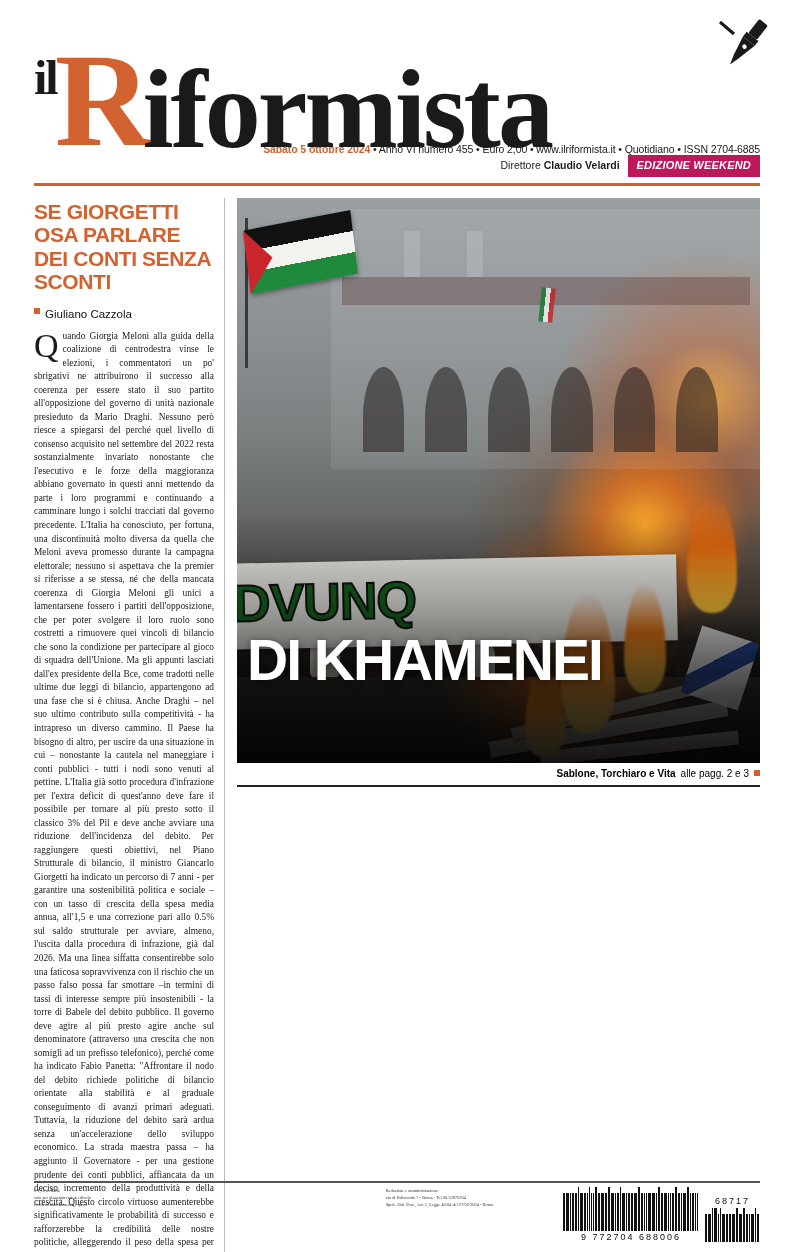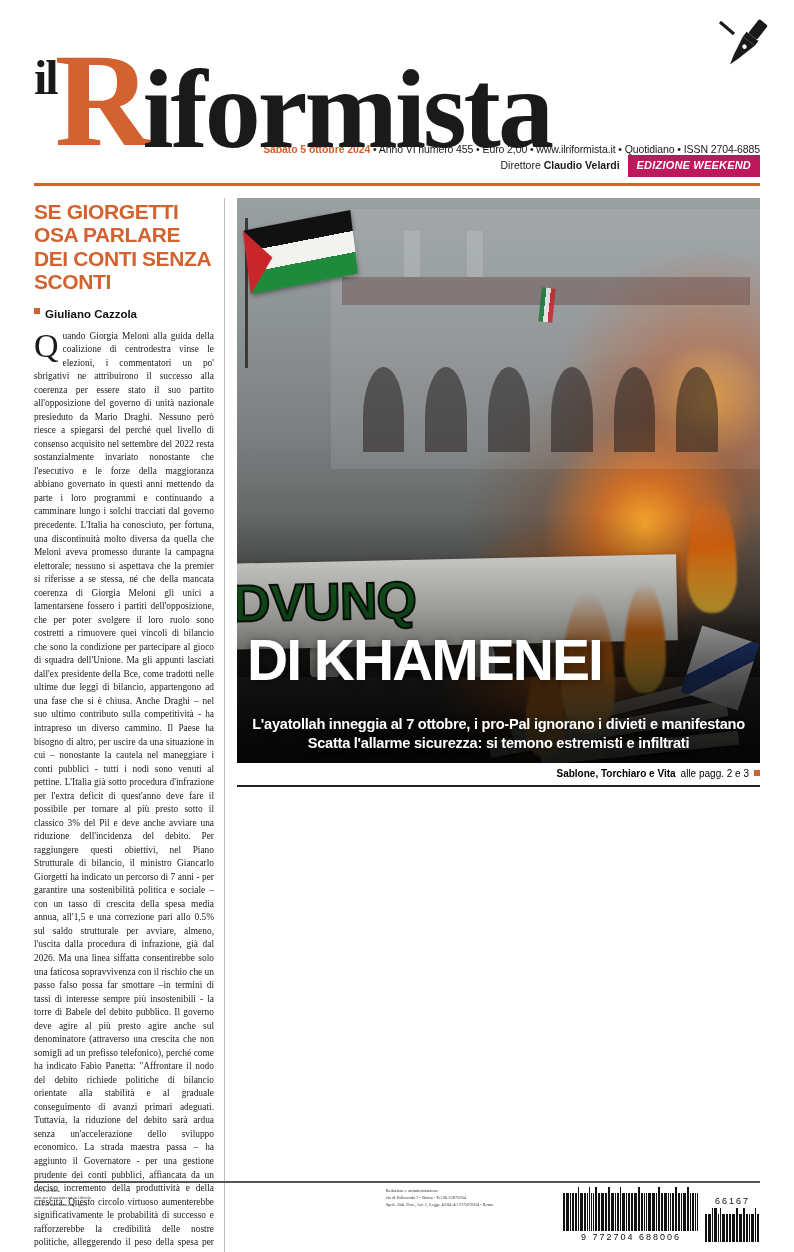--- a/index.html
+++ b/index.html
@@ -120,21 +120,21 @@
     font-size:21px;
     line-height:1.12;
     color:#d2622f;
     letter-spacing:-0.4px;
     text-transform:uppercase;
     margin:2px 0 0 0;
   }
   .byline{
     display:flex;gap:5px;
     margin:14px 0 10px 0;
-    font-size:11.5px;font-weight:bold;color:#111;
+    font-size:11.5px;font-weight:normal;color:#111;
   }
   .sq{width:6px;height:6px;background:#d2622f;display:inline-block;}
   .op-body{
     font-family:"Liberation Serif", serif;
     font-size:9.4px;
     line-height:1.44;
     text-align:justify;
     color:#1a1a1a;
     hyphens:auto;
   }
@@ -370,24 +370,20 @@
           <div class="flame" style="left:62%;bottom:30px;width:54px;height:140px;background:linear-gradient(0deg,#ffe07a,#ef7a18 50%,rgba(190,60,10,0) 100%);"></div>
           <div class="flame" style="left:86%;bottom:150px;width:50px;height:120px;background:linear-gradient(0deg,#ffcf3d,#e3690f 55%,rgba(190,60,10,0) 100%);"></div>
           <div class="flame" style="left:55%;bottom:6px;width:40px;height:90px;background:linear-gradient(0deg,#ffe79a,#f28a22 55%,rgba(190,60,10,0) 100%);"></div>
         </div>
 
         <div class="hero-fade"></div>
 
         <div class="hero-head">
           <div>DI KHAMENEI</div>
         </div>
-        <div class="hero-sub">
-          <div>L'ayatollah inneggia al 7 ottobre, i pro-Pal ignorano i divieti e manifestano</div>
-          <div>Scatta l'allarme sicurezza: si temono estremisti e infiltrati</div>
-        </div>
       </div>
 
       <div class="refline">
         <b>Sablone, Torchiaro e Vita</b>
           <span class="pg"> alle pagg. 2 e 3</span>
         <span class="sq"></span>
       </div>
     </div>
   </div>
 
@@ -453,21 +449,21 @@
                 <i style="width:3px;height:38px;"></i>
                 <i style="width:2px;height:44px;"></i>
                 <i style="width:1px;height:38px;"></i>
                 <i style="width:2px;height:38px;"></i>
                 <i style="width:1px;height:38px;"></i>
                 <i style="width:1px;height:38px;"></i>
               </div>
             <div class="bc-num">9 772704 688006</div>
           </div>
           <div class="addon">
-            <div class="bc-num">66167</div>
+            <div class="bc-num">68717</div>
             <div class="barcode" id="bc-add" style="height:34px;">
                 <i style="width:2px;height:28px;"></i>
                 <i style="width:3px;height:28px;"></i>
                 <i style="width:1px;height:34px;"></i>
                 <i style="width:3px;height:34px;"></i>
                 <i style="width:1px;height:28px;"></i>
                 <i style="width:1px;height:34px;"></i>
                 <i style="width:3px;height:28px;"></i>
                 <i style="width:2px;height:28px;"></i>
                 <i style="width:2px;height:28px;"></i>

